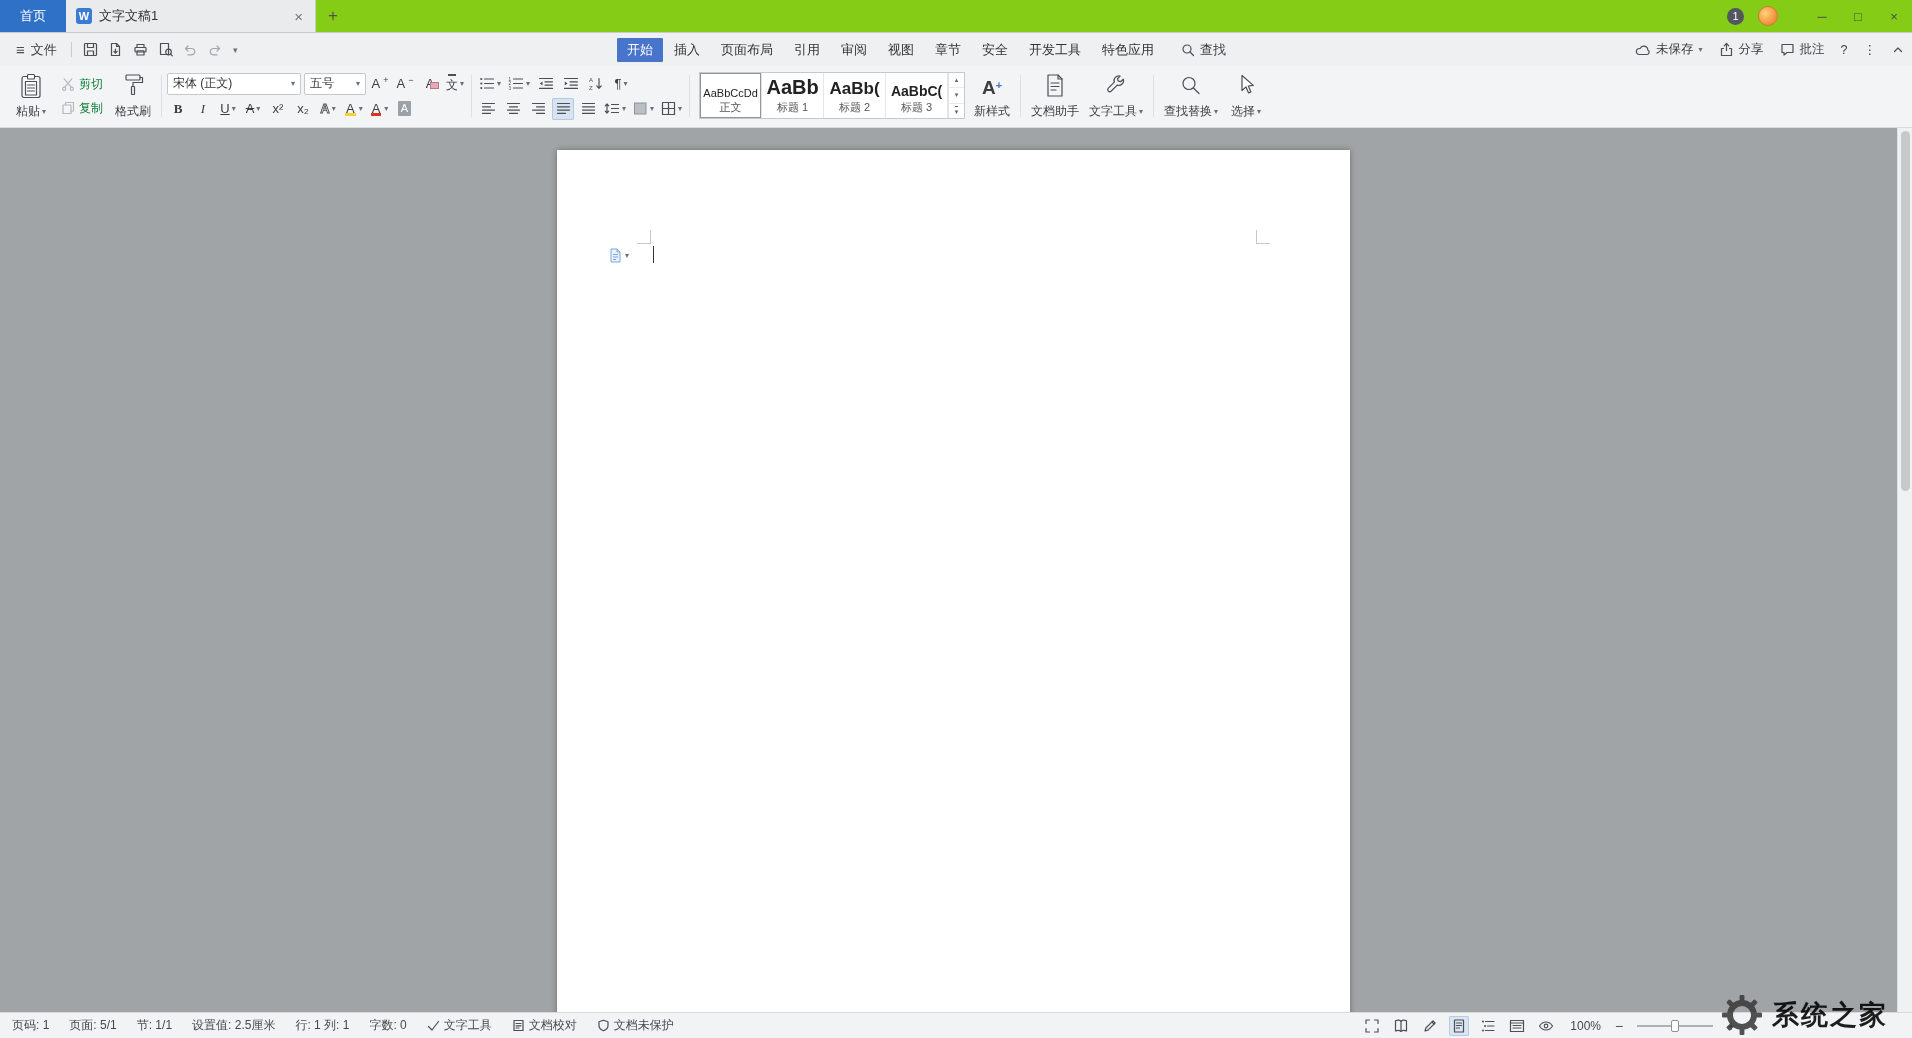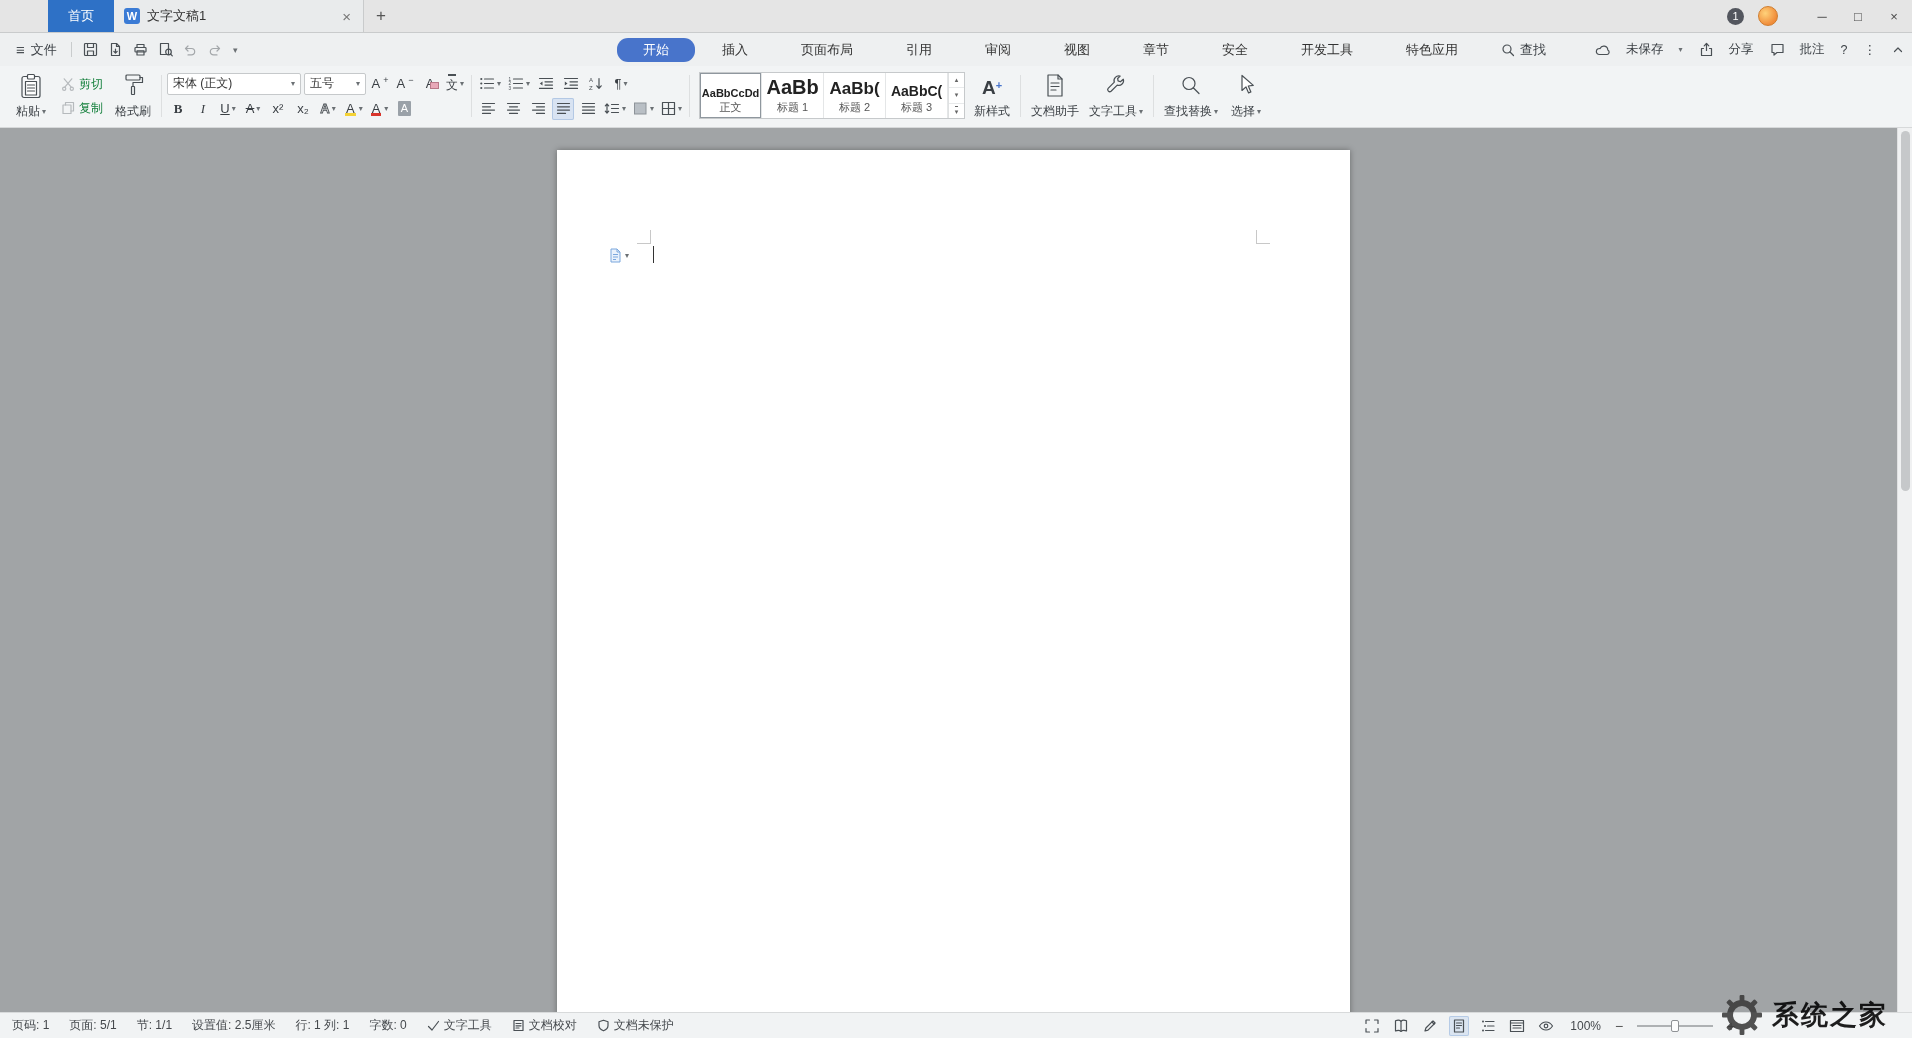--- a/index.html
+++ b/index.html
@@ -1,21 +1,21 @@
 <!DOCTYPE html>
 <html><head>
 <meta charset="utf-8">
 <style>
   * { margin:0; padding:0; box-sizing:border-box; }
   html,body { width:1912px; height:1038px; }
   body { font-family:"Liberation Sans","DejaVu Sans",sans-serif; }
   .app { position:relative; width:1912px; height:1038px; background:#a1a4a6; overflow:hidden; }
 
   
-  .titlebar { position:absolute; top:0; left:0; right:0; height:33px; background:#e5e5e5; display:flex; align-items:stretch; font-size:13px; color:#333; border-bottom:1px solid #c9cbcc;padding-left:48px; }
+  .titlebar { position:absolute; top:0; left:0; right:0; height:33px; background:#84cc16; display:flex; align-items:stretch; font-size:13px; color:#333; border-bottom:1px solid #c9cbcc; }
   .home-tab { width:66px; background:#2e71c6; color:#fff; display:flex; align-items:center; justify-content:center; }
   .doc-tab { width:250px; background:#e9ebec; display:flex; align-items:center; gap:7px; padding:0 10px; border-right:1px solid #c9cbcc; }
   .wps-icon { width:16px; height:16px; background:#3a7bd5; color:#fff; font-size:11px; font-weight:bold; display:flex; align-items:center; justify-content:center; border-radius:3px; flex:none; }
   .doc-tab-title { flex:1; white-space:nowrap; overflow:hidden; }
   .tab-close { color:#777; font-size:15px; padding:0 2px; }
   .new-tab { width:34px; display:flex; align-items:center; justify-content:center; font-size:17px; color:#555; }
   .titlebar-right { margin-left:auto; display:flex; align-items:center; }
   .tb-badge { min-width:17px; height:17px; border-radius:9px; background:#53565e; color:#fff; font-size:11px; display:flex; align-items:center; justify-content:center; padding:0 4px; margin-right:14px; }
   .tb-avatar { width:20px; height:20px; border-radius:50%; background:radial-gradient(circle at 35% 35%, #ffd27a, #f08c3a 70%); border:1px solid #cf7d2e; margin-right:26px; }
   .winbtn { width:36px; height:32px; display:flex; align-items:center; justify-content:center; color:#4a4a4a; font-size:13px; }
@@ -23,25 +23,25 @@
   
   .menubar { position:absolute; top:33px; left:0; right:0; height:33px; background:#eef0f1; display:flex; align-items:center; font-size:13px; color:#3a3f44; }
   .mb-left { display:flex; align-items:center; height:100%; padding-left:8px; }
   .file-menu { display:flex; align-items:center; gap:6px; padding:0 8px; height:100%; }
   .hamb { font-size:15px; color:#4a4f54; }
   .mb-sep { width:1px; height:15px; background:#c9cccd; margin:0 6px; }
   .qbtn { width:25px; height:24px; display:flex; align-items:center; justify-content:center; border-radius:3px; color:#4a4f54; }
   .qbtn.disabled { opacity:.45; }
   .qbtn.tiny { width:15px; font-size:9px; color:#6b7074; }
   .ribbon-tabs { position:absolute; left:617px; top:0; height:33px; display:flex; align-items:center; gap:1px; }
-  .rtab { padding:3px 26px; border-radius:11px; color:#333; white-space:nowrap; }
+  .rtab { padding:3px 10px; border-radius:1px; color:#333; white-space:nowrap; }
   .rtab.active { background:#4874cb; color:#fff; }
   .mb-search { display:flex; align-items:center; gap:5px; margin-left:16px; color:#3a3f44; }
   .mb-right { position:absolute; right:8px; top:0; height:33px; display:flex; align-items:center; gap:16px; font-size:12.5px; color:#3a3f44; }
-  .mb-item { display:flex; align-items:center; gap:15px; white-space:nowrap; }
+  .mb-item { display:flex; align-items:center; gap:5px; white-space:nowrap; }
   svg.ic { stroke:#4a5055; fill:none; stroke-width:1.2; stroke-linecap:round; stroke-linejoin:round; flex:none; }
   .dd { font-size:8px; color:#6b7074; line-height:1; }
 
   
   .ribbon { position:absolute; top:66px; left:0; right:0; height:62px; background:#f2f4f5; border-bottom:1px solid #d7d9da; display:flex; align-items:stretch; padding:2px 8px 3px; }
   .vsep { width:1px; background:#dddfe0; margin:7px 5px; }
   .rgroup { display:flex; align-items:stretch; gap:2px; }
   .bigbtn { display:flex; flex-direction:column; align-items:center; justify-content:space-between; padding:5px 5px 4px; font-size:12px; color:#3a3f44; border-radius:3px; min-width:46px; }
   .bigbtn .lbl { display:flex; align-items:center; gap:2px; white-space:nowrap; }
   .smallstack { display:flex; flex-direction:column; justify-content:center; gap:3px; }
@@ -68,21 +68,21 @@
   .underbar { position:relative; padding:0 2px; }
   .underbar::after { content:""; position:absolute; left:1px; right:1px; bottom:0; height:3px; }
   .ub-yellow::after { background:#f4d235; }
   .ub-red::after { background:#d9342b; }
   .ub-gray { background:#9aa1a8; color:#fff; font-size:11px; line-height:15px; padding:0 3px; border-radius:1px; }
 
   .stylegallery { display:flex; align-items:stretch; margin:4px 4px 5px; border:1px solid #c6c9cb; background:#fff; }
   .style-cell { width:62px; display:flex; flex-direction:column; align-items:center; justify-content:flex-end; padding:2px 2px 3px; border-right:1px solid #e4e6e7; }
   .style-cell.selected { box-shadow:inset 0 0 0 1px #8f979e; }
   .style-preview { color:#222; white-space:nowrap; }
-  .sp-body { font-size:11px;font-weight:bold; }
+  .sp-body { font-size:11px; }
   .sp-h1 { font-size:20px; font-weight:bold; }
   .sp-h2 { font-size:17px; font-weight:bold; }
   .sp-h3 { font-size:14px; font-weight:bold; }
   .style-name { font-size:11px; color:#555; margin-top:1px; white-space:nowrap; }
   .gallery-arrows { display:flex; flex-direction:column; width:16px; border-left:1px solid #dfe1e2; }
   .garrow { flex:1; display:flex; align-items:center; justify-content:center; font-size:7px; color:#666; border-bottom:1px solid #e8eaeb; }
   .garrow:last-child { border-bottom:none; }
   .newstyle-ic { display:flex; align-items:flex-end; height:26px; font-size:19px; font-weight:bold; color:#3a3f44; }
   .newstyle-plus { font-size:11px; color:#4874cb; font-weight:bold; transform:translateY(-8px); }
 

